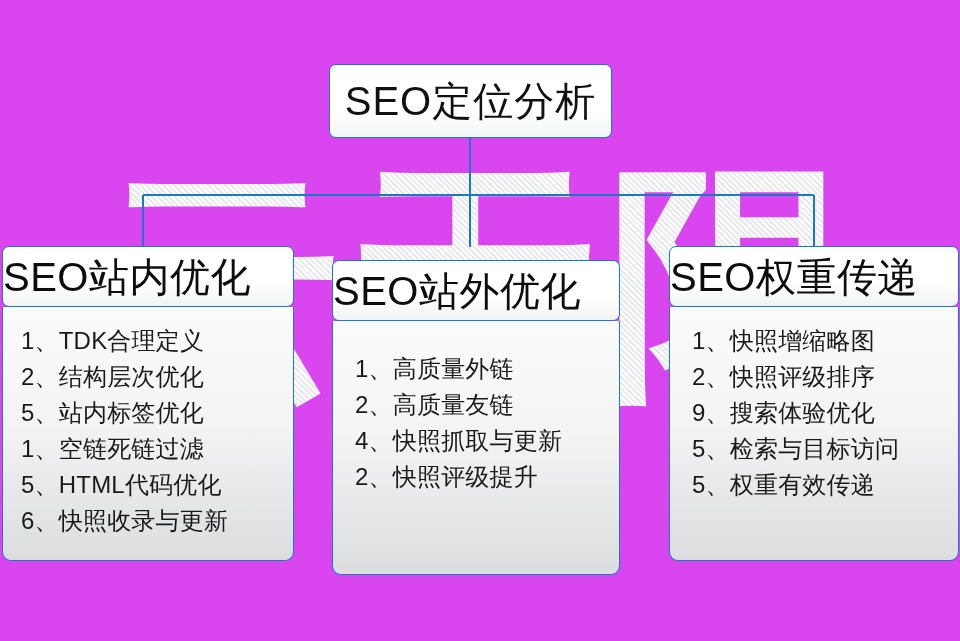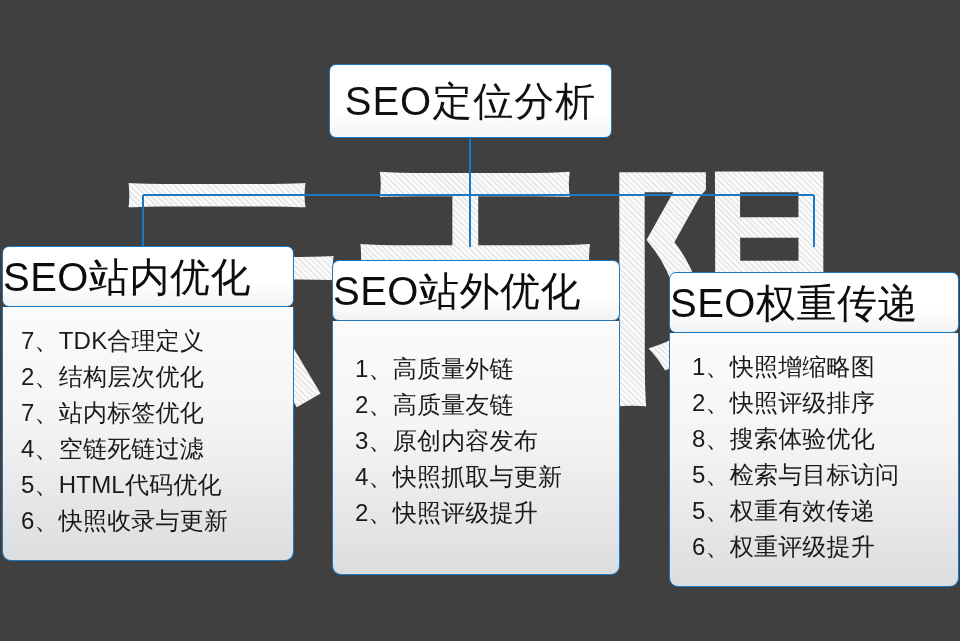--- a/index.html
+++ b/index.html
@@ -11,21 +11,21 @@
     height: 641px;
     background: #ffffff;
     font-family: "Liberation Sans", "DejaVu Sans", sans-serif;
     overflow: hidden;
   }
 
   #stage {
     position: relative;
     width: 960px;
     height: 641px;
-    background: #404040;
+    background: #d946ef;
     overflow: hidden;
   }
 
   
   #watermark {
     position: absolute;
     left: 0;
     top: 118px;
     width: 960px;
     height: 330px;
@@ -147,21 +147,21 @@
     font-size: 24px;
     line-height: 36px;
     color: #1a1a1a;
     white-space: nowrap;
     letter-spacing: 0.2px;
   }
 
   
   #col-0 { left: 2px;   top: 246px; width: 292px; }
   #col-1 { left: 332px; top: 260px; width: 288px; }
-  #col-2 { left: 669px; top: 246px; width: 290px; margin-top: 26px; }
+  #col-2 { left: 669px; top: 246px; width: 290px; }
 
   #col-1 .col-list { padding-left: 22px; margin-top: 14px; }
   #col-2 .col-list { padding-left: 22px; }
 </style>
 </head>
 <body>
 
 <div id="stage">
 
   <div id="watermark">
@@ -186,54 +186,52 @@
   <div id="root-node" class="node title-box">
     <span class="title-text">SEO定位分析</span>
   </div>
 
   <div id="col-0" class="column">
     <div class="col-head">
       <span class="title-text">SEO站内优化</span>
     </div>
     <div class="col-body">
       <ul class="col-list">
-        <li>7、TDK合理定义</li>
+        <li>1、TDK合理定义</li>
         <li>2、结构层次优化</li>
-        <li>7、站内标签优化</li>
-        <li>4、空链死链过滤</li>
+        <li>5、站内标签优化</li>
+        <li>1、空链死链过滤</li>
         <li>5、HTML代码优化</li>
         <li>6、快照收录与更新</li>
       </ul>
     </div>
   </div>
 
   <div id="col-1" class="column">
     <div class="col-head">
       <span class="title-text">SEO站外优化</span>
     </div>
     <div class="col-body">
       <ul class="col-list">
         <li>1、高质量外链</li>
         <li>2、高质量友链</li>
-        <li>3、原创内容发布</li>
         <li>4、快照抓取与更新</li>
         <li>2、快照评级提升</li>
       </ul>
     </div>
   </div>
 
   <div id="col-2" class="column">
     <div class="col-head">
       <span class="title-text">SEO权重传递</span>
     </div>
     <div class="col-body">
       <ul class="col-list">
         <li>1、快照增缩略图</li>
         <li>2、快照评级排序</li>
-        <li>8、搜索体验优化</li>
+        <li>9、搜索体验优化</li>
         <li>5、检索与目标访问</li>
         <li>5、权重有效传递</li>
-        <li>6、权重评级提升</li>
       </ul>
     </div>
   </div>
 
 </div>
 
 </body></html>

